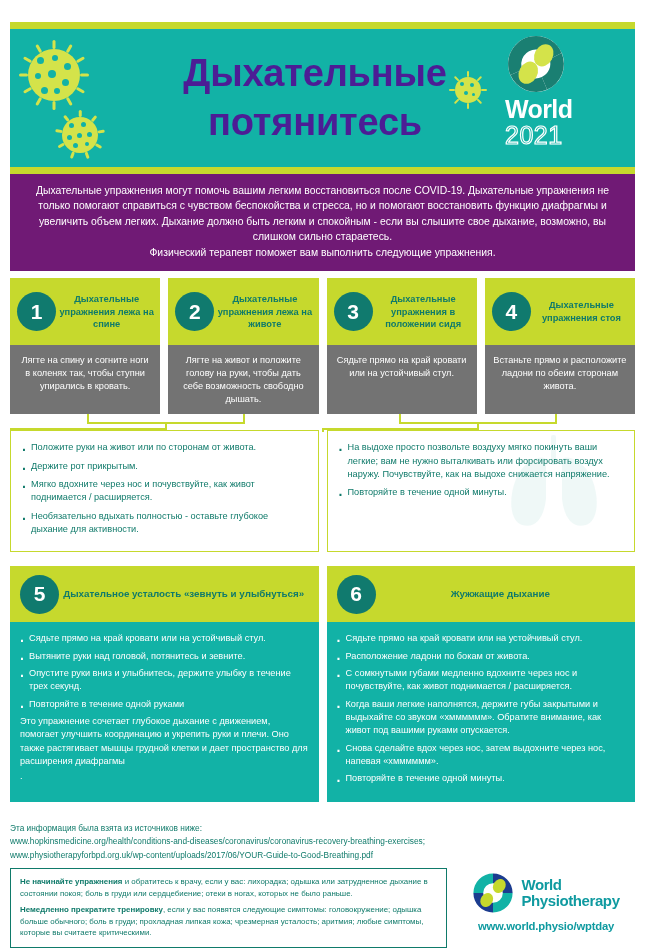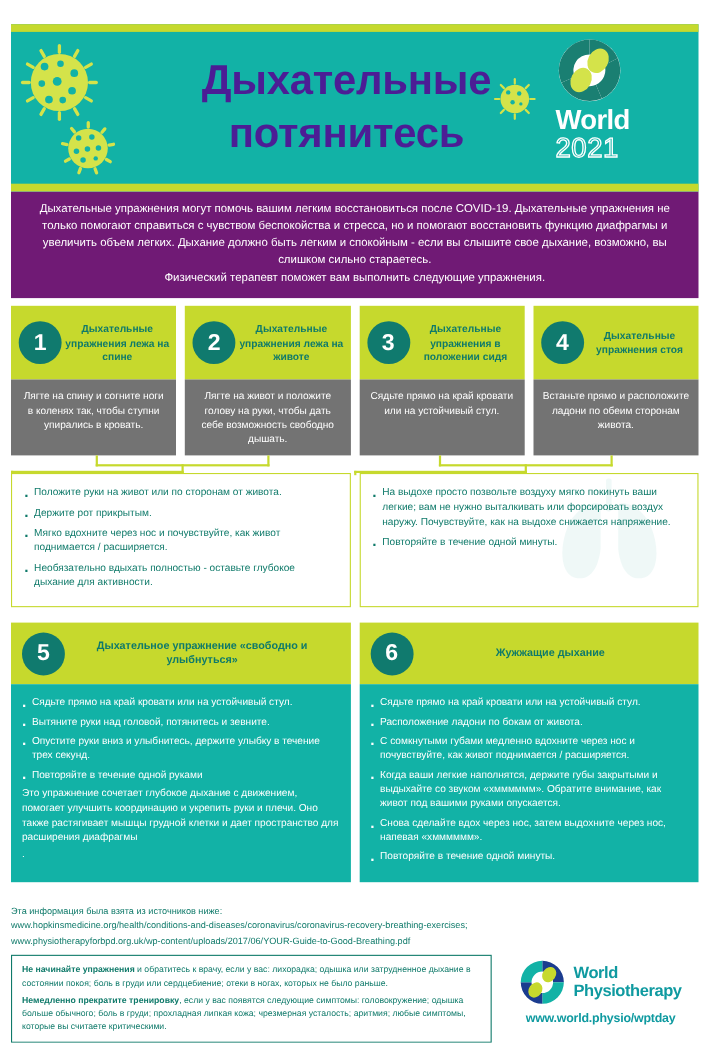--- a/index.html
+++ b/index.html
@@ -395,21 +395,21 @@
         <li>Повторяйте в течение одной минуты.</li>
       </ul>
     </div>
   </div>
 
   <div class="sec-row">
 
     <div class="sec">
       <div class="sec-head">
         <div class="num-circle">5</div>
-        <div class="sec-title">Дыхательное упражнение «свободно и улыбнуться»</div>
+        <div class="sec-title">Дыхательное усталость «зевнуть и улыбнуться»</div>
       </div>
       <div class="sec-body">
         <ul>
           <li>Сядьте прямо на край кровати или на устойчивый стул.</li>
           <li>Вытяните руки над головой, потянитесь и зевните.</li>
           <li>Опустите руки вниз и улыбнитесь, держите улыбку в течение трех секунд.</li>
           <li>Повторяйте в течение одной руками</li>
         </ul>
         <div class="sec-note">Это упражнение сочетает глубокое дыхание с движением, помогает улучшить координацию и укрепить руки и плечи. Оно также растягивает мышцы грудной клетки и дает пространство для расширения диафрагмы</div>
         <div class="sec-note">.</div>

